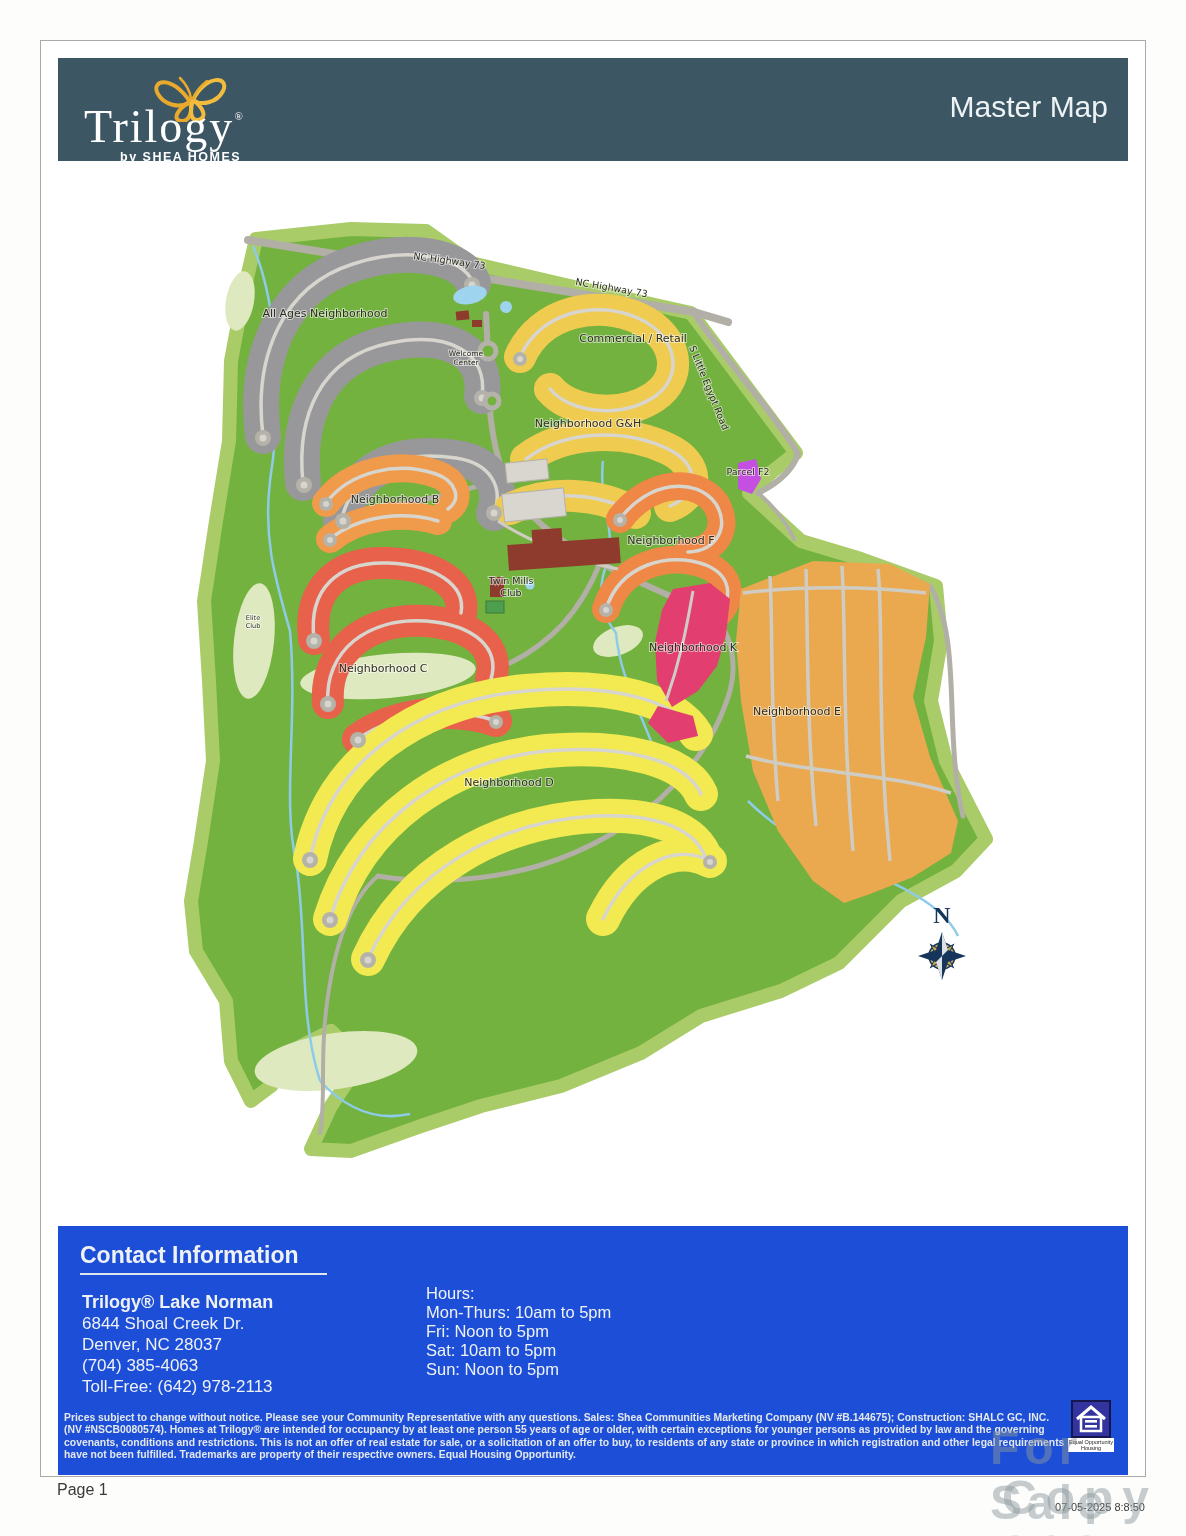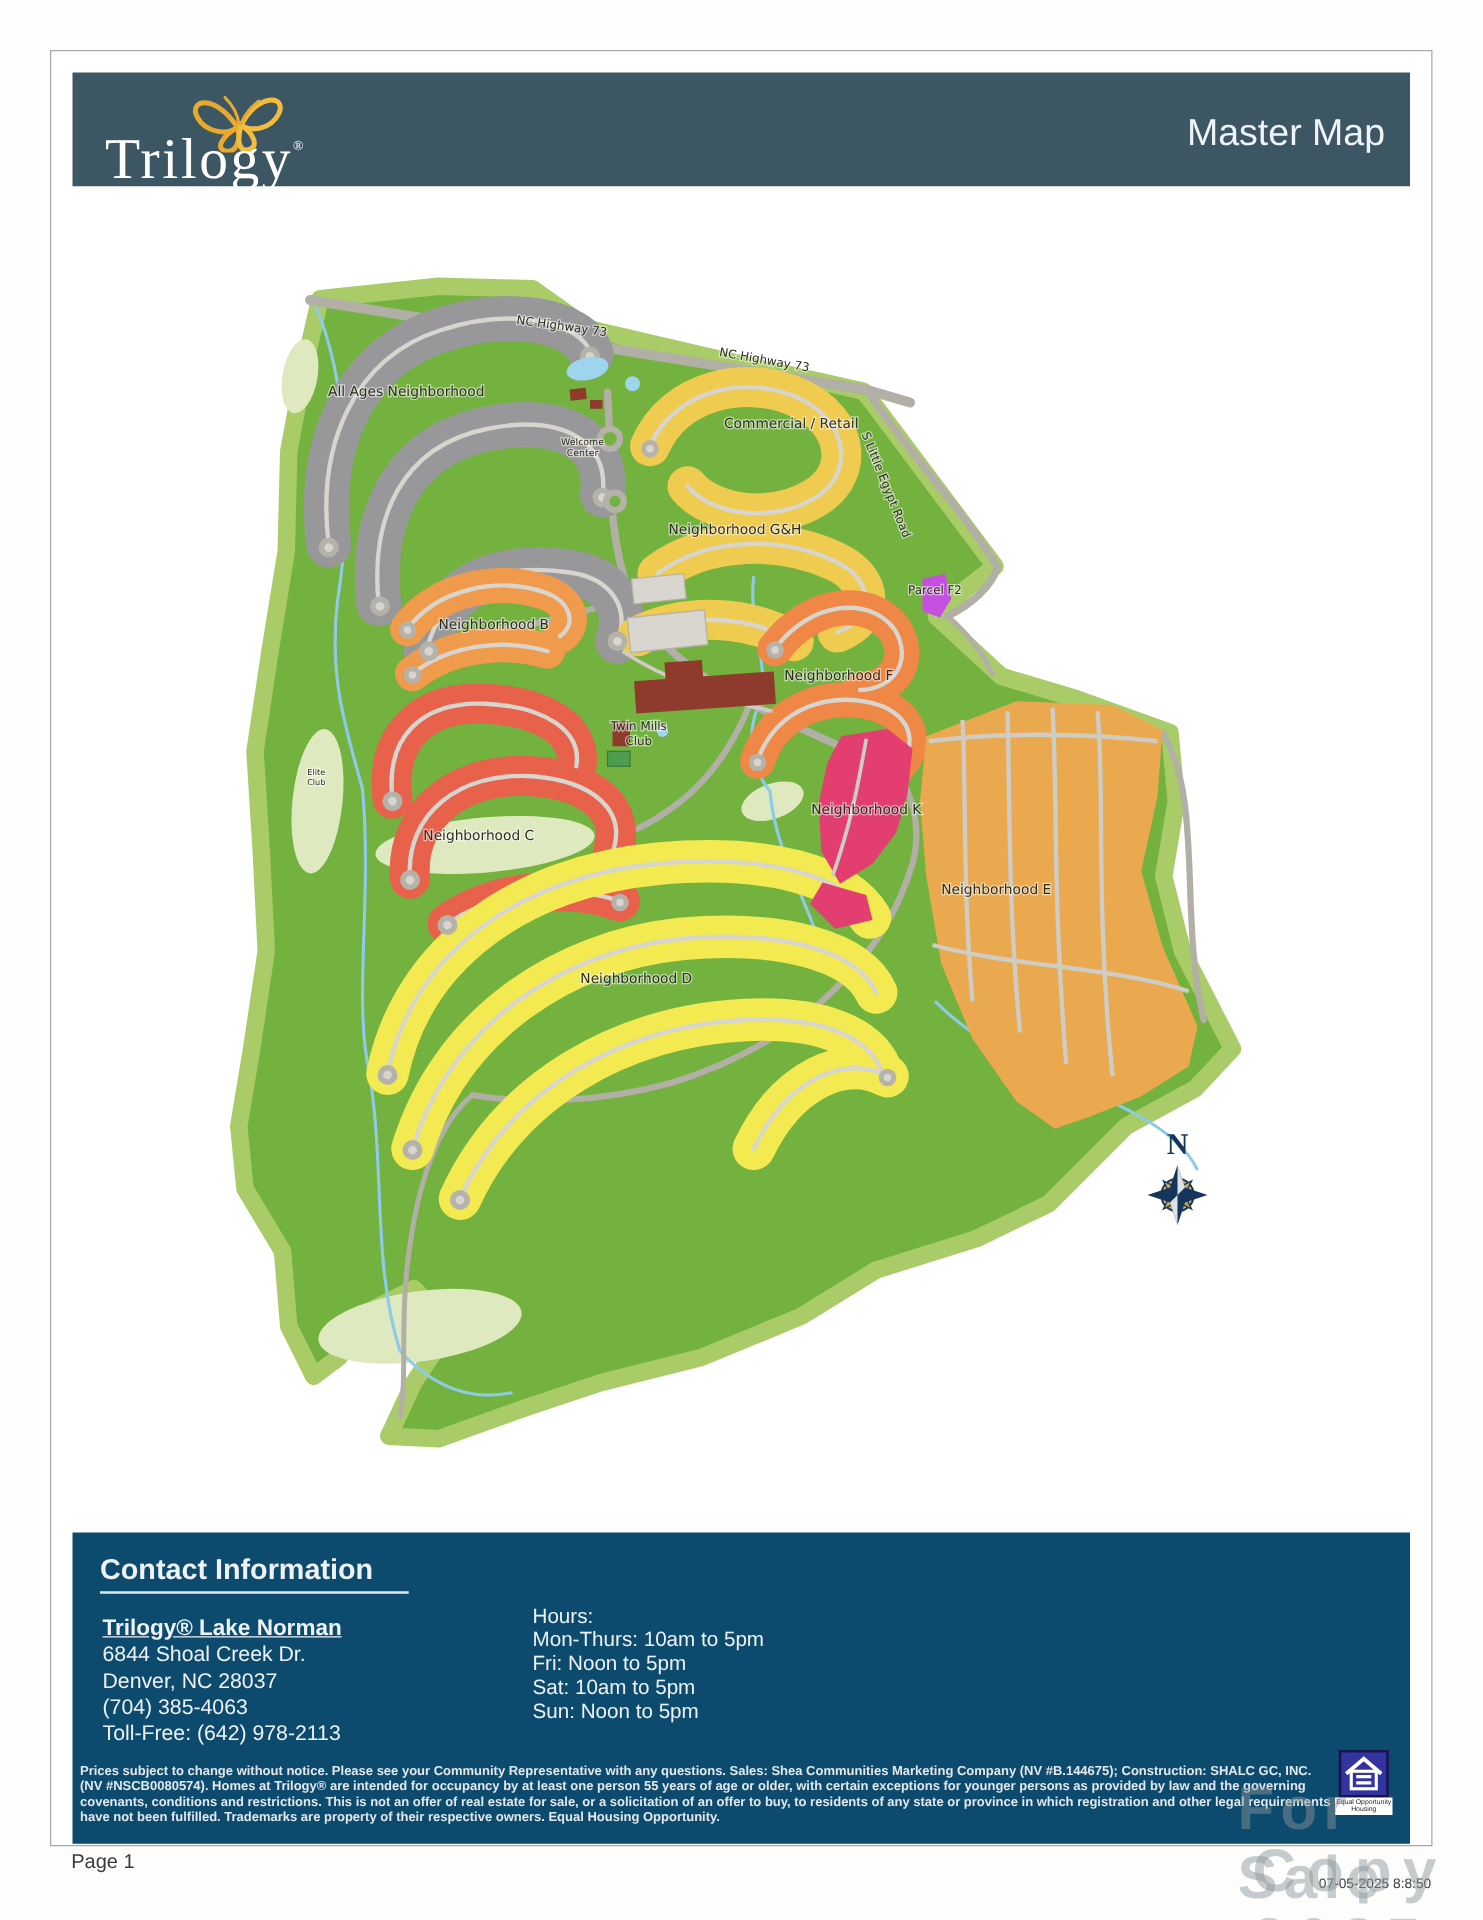--- a/index.html
+++ b/index.html
@@ -6,21 +6,21 @@
   body{
     position:relative;width:1186px;height:1536px;overflow:hidden;
     background:#fdfdfb;font-family:"Liberation Sans",sans-serif;
   }
   .page{
     position:absolute;left:40px;top:40px;width:1106px;height:1437px;
     background:#ffffff;border:1px solid #a9a9a9;box-sizing:border-box;
   }
   
   .header{
-    position:absolute;left:17px;top:17px;right:17px;height:91px;
+    position:absolute;left:17px;top:17px;right:17px;height:103px;
     background:#3c5664;
   }
   .logo{position:absolute;left:26px;top:2px;width:260px;height:100px;}
   .butterfly{position:absolute;left:62px;top:4px;}
   .brand{
     position:absolute;left:0px;top:44px;color:#ffffff;
     font-family:"Liberation Serif",serif;font-size:46px;letter-spacing:2px;line-height:1;
   }
   .brand sup{font-size:11px;vertical-align:22px;letter-spacing:0;}
   .tagline{
@@ -39,28 +39,28 @@
     paint-order:stroke;stroke:#ffffff;stroke-opacity:0.55;stroke-width:2px;
     font-family:"DejaVu Sans",sans-serif;
   }
   .rlabel{font-size:9.5px;}
   .tiny{font-size:7.5px;}
   .micro{font-size:6.5px;}
   .compassN{font-size:24px;font-weight:bold;fill:#16355a;font-family:"Liberation Serif",serif;text-anchor:middle;stroke:none;}
   
   .contact{
     position:absolute;left:17px;right:17px;top:1185px;height:249px;
-    background:#0c4a6e;color:#eef2f4;
+    background:#1d4ed8;color:#eef2f4;
   }
   .ci-heading{
     position:absolute;left:22px;top:16px;font-size:23px;font-weight:bold;
     border-bottom:2px solid #dfe7ea;padding-bottom:4px;padding-right:28px;
   }
   .ci-left{position:absolute;left:24px;top:66px;font-size:17px;line-height:21px;}
-  .ci-name{font-weight:bold;font-size:18px;text-decoration:underline;}
+  .ci-name{font-weight:bold;font-size:18px;}
   .ci-hours{position:absolute;left:368px;top:58px;font-size:16.5px;line-height:19px;}
   .disclaimer{
     position:absolute;left:6px;top:186px;width:1002px;
     font-size:10.4px;line-height:12.4px;color:#e2e8eb;font-weight:bold;
   }
   
   .eho{position:absolute;right:12px;top:174px;width:50px;text-align:center;}
   .eho-box{
     width:40px;height:38px;margin:0 auto;background:#3434a0;
     border:2px solid #16164e;box-sizing:border-box;

